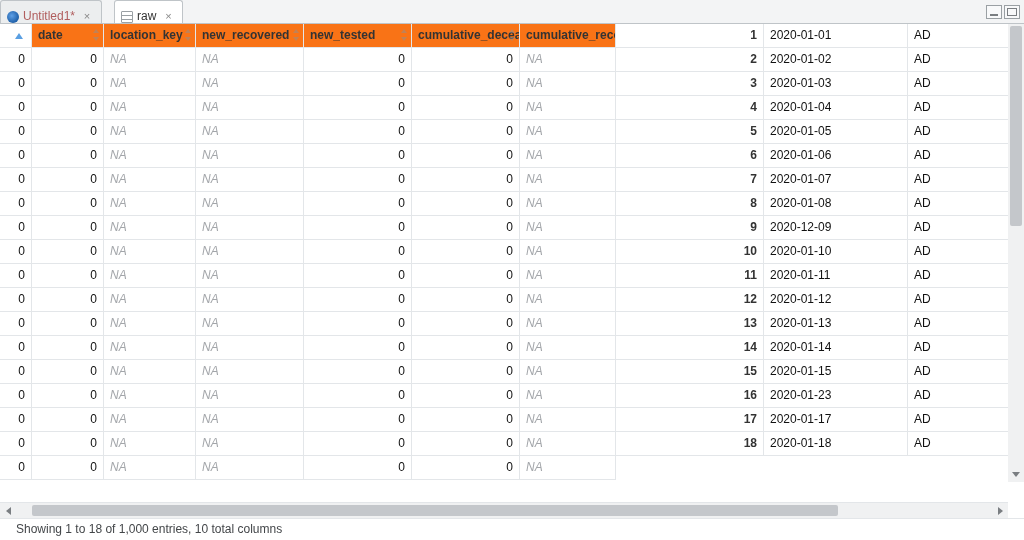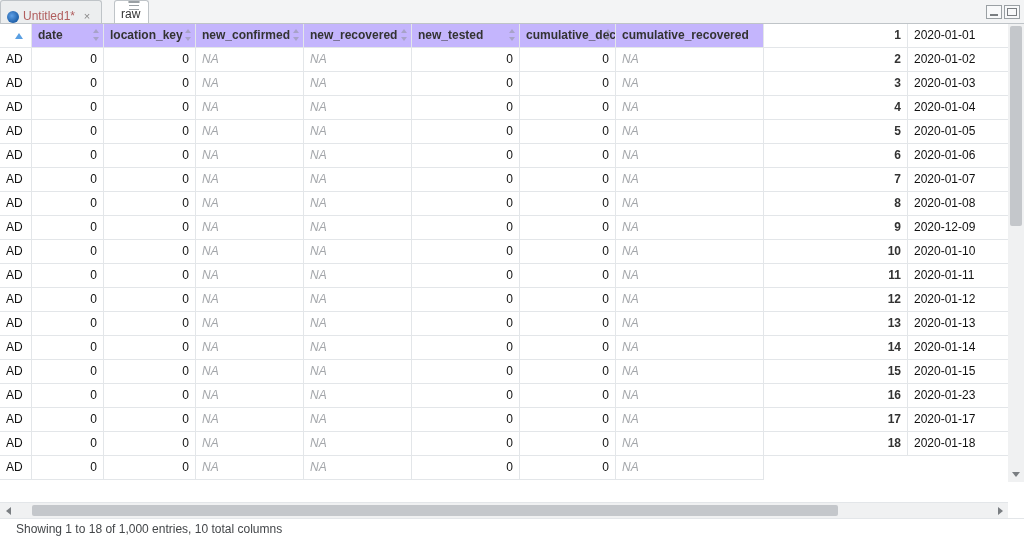--- a/index.html
+++ b/index.html
@@ -27,21 +27,21 @@
     padding: 0 8px 0 6px;
     border: 1px solid #bfc4c8;
     border-bottom: none;
     margin-right: 12px;
     background: #eceeef;
     border-radius: 3px 3px 0 0;
     cursor: default;
     user-select: none;
     gap: 4px;
   }
-  .tab.active { background: #ffffff; flex-direction: column; }
+  .tab.active { background: #ffffff; }
   .tab .unsaved { color: #b05d5d; }
   .tab-close {
     width: 12px; height: 12px; line-height: 10px; text-align: center;
     color: #888; font-size: 11px; margin-left: 2px;
   }
   .tab-icon { width: 12px; height: 12px; display: inline-block; }
   .tab-icon.script { background: radial-gradient(circle at 40% 40%, #5fa0e6, #1e5fa8 70%); border-radius: 50%; }
   .tab-icon.data {
     background: #fff;
     border: 1px solid #9aa0a4;
@@ -90,21 +90,21 @@
   .hdr, .idx, .cell {
     border-right:1px solid #e3e6e9;
     border-bottom:1px solid #e3e6e9;
     padding: 4px 6px;
     height: 24px;
     white-space: nowrap;
     overflow: hidden;
   }
   .hdr {
     font-weight: 700;
-    background:#c4b5fd;
+    background:#f97316;
     position: relative;
   }
   .sort-handle {
     position:absolute; right:2px; top:5px; width:10px; height:12px;
     opacity:.5;
   }
   .sort-handle::before, .sort-handle::after {
     content:""; position:absolute; left:2px; width:0; height:0;
     border-left:3px solid transparent; border-right:3px solid transparent;
   }
@@ -180,21 +180,20 @@
 
 
   <div class="table-wrap">
     <div class="body-clip">
       <div class="grid" id="grid">
           <div class="hdr rowhdr">
             <div class="sort-asc"></div>
           </div>
           <div class="hdr">date<span class="sort-handle"></span></div>
           <div class="hdr">location_key<span class="sort-handle"></span></div>
-          <div class="hdr">new_confirmed<span class="sort-handle"></span></div>
           <div class="hdr">new_recovered<span class="sort-handle"></span></div>
           <div class="hdr">new_tested<span class="sort-handle"></span></div>
           <div class="hdr">cumulative_deceased<span class="sort-handle"></span></div>
           <div class="hdr">cumulative_recovered</div>
           <div class="idx">1</div>
           <div class="cell txt">2020-01-01</div>
           <div class="cell txt">AD</div>
           <div class="cell num">0</div>
           <div class="cell num">0</div>
           <div class="cell na">NA</div>

